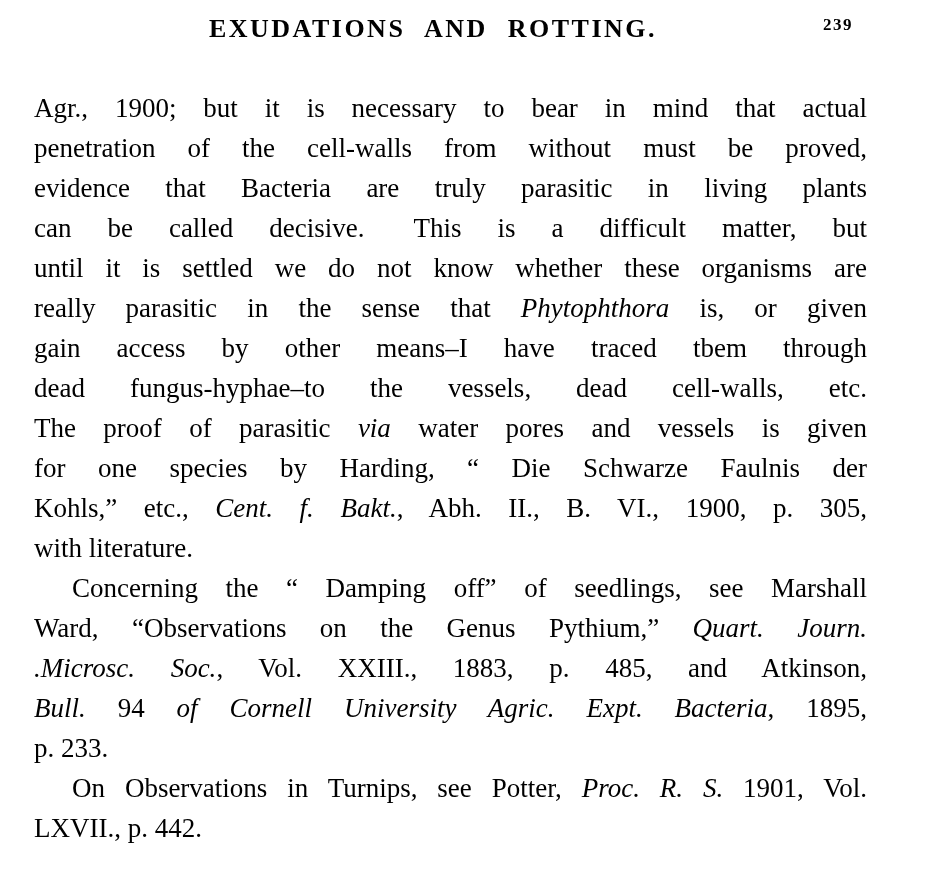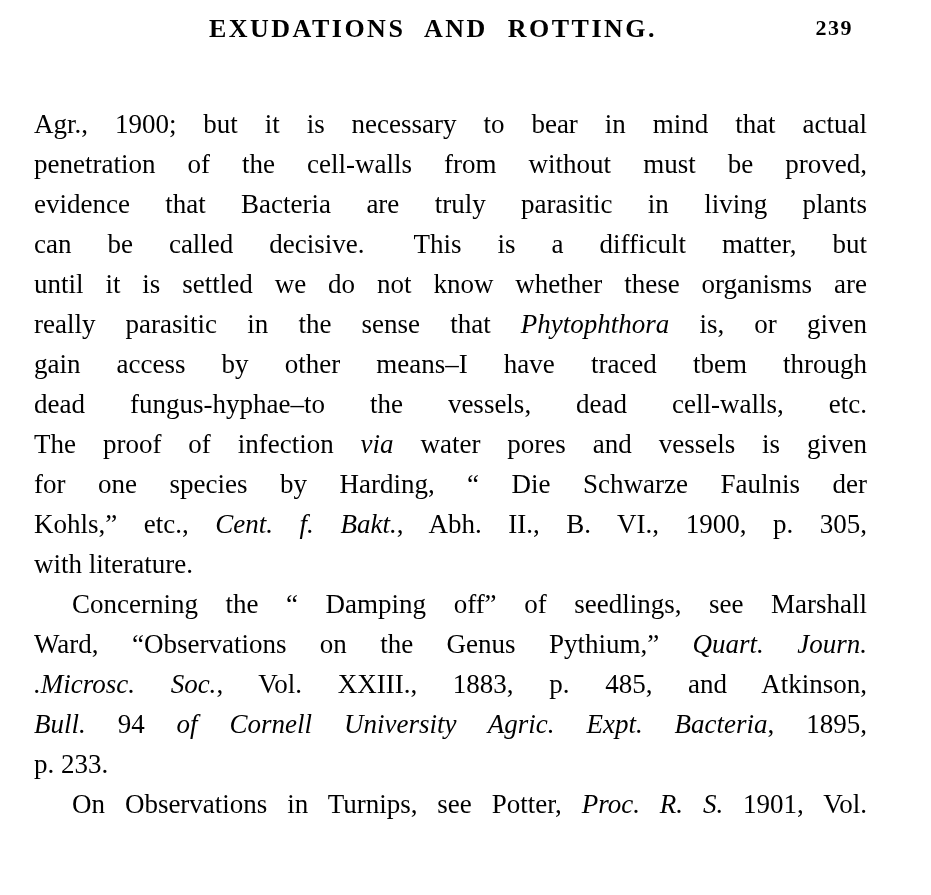--- a/index.html
+++ b/index.html
@@ -31,26 +31,26 @@
     font-size: 26px;
     font-weight: bold;
     letter-spacing: 2.5px;
     word-spacing: 11px;
     white-space: nowrap;
   }
   .page-number {
     position: absolute;
     right: 37px;
     top: 1px;
-    font-size: 22px;
+    font-size: 17px;
     font-weight: bold;
     letter-spacing: 1.5px;
   }
   .body-text {
-    margin-top: 56px;
+    margin-top: 40px;
     padding: 0 23px 0 34px;
     font-size: 27px;
     line-height: 40px;
   }
   .paragraph { margin: 0; }
   .line {
     height: 40px;
     overflow: hidden;
     text-align: justify;
     text-align-last: justify;
@@ -73,29 +73,30 @@
   <div class="body-text" id="body-text">
       <div class="paragraph">
         <div class="line"><span>Agr., 1900; but it is necessary to bear in mind that actual</span></div>
         <div class="line"><span>penetration of the cell-walls from without must be proved,</span></div>
         <div class="line"><span>evidence that Bacteria are truly parasitic in living plants</span></div>
         <div class="line"><span>can be called decisive.  This is a difficult matter, but</span></div>
         <div class="line"><span>until it is settled we do not know whether these organisms are</span></div>
         <div class="line"><span>really parasitic in the sense that </span><span class="italic">Phytophthora</span><span> is, or given</span></div>
         <div class="line"><span>gain access by other means–I have traced tbem through</span></div>
         <div class="line"><span>dead fungus-hyphae–to the vessels, dead cell-walls, etc.</span></div>
-        <div class="line"><span>The proof of infection </span><span class="italic">via</span><span> water pores and vessels is given</span></div>
+        <div class="line"><span>The proof of parasitic </span><span class="italic">via</span><span> water pores and vessels is given</span></div>
         <div class="line"><span>for one species by Harding, “ Die Schwarze Faulnis der</span></div>
         <div class="line"><span>Kohls,” etc., </span><span class="italic">Cent. f. Bakt.</span><span>, Abh. II., B. VI., 1900, p. 305,</span></div>
         <div class="line last"><span>with literature.</span></div>
       </div>
       <div class="paragraph">
         <div class="line indent"><span>Concerning the “ Damping off” of seedlings, see Marshall</span></div>
         <div class="line"><span>Ward, “Observations on the Genus Pythium,” </span><span class="italic">Quart. Journ.</span></div>
         <div class="line"><span class="italic">.Microsc. Soc.</span><span>, Vol. XXIII., 1883, p. 485, and Atkinson,</span></div>
         <div class="line"><span class="italic">Bull.</span><span> 94 </span><span class="italic">of Cornell University Agric. Expt. Bacteria</span><span>, 1895,</span></div>
         <div class="line last"><span>p. 233.</span></div>
       </div>
       <div class="paragraph">
         <div class="line indent"><span>On Observations in Turnips, see Potter, </span><span class="italic">Proc. R. S.</span><span> 1901, Vol.</span></div>
+        <div class="line last"><span>LXVII., p. 442.</span></div>
       </div>
     </div>
 </div>
 
 </body></html>

